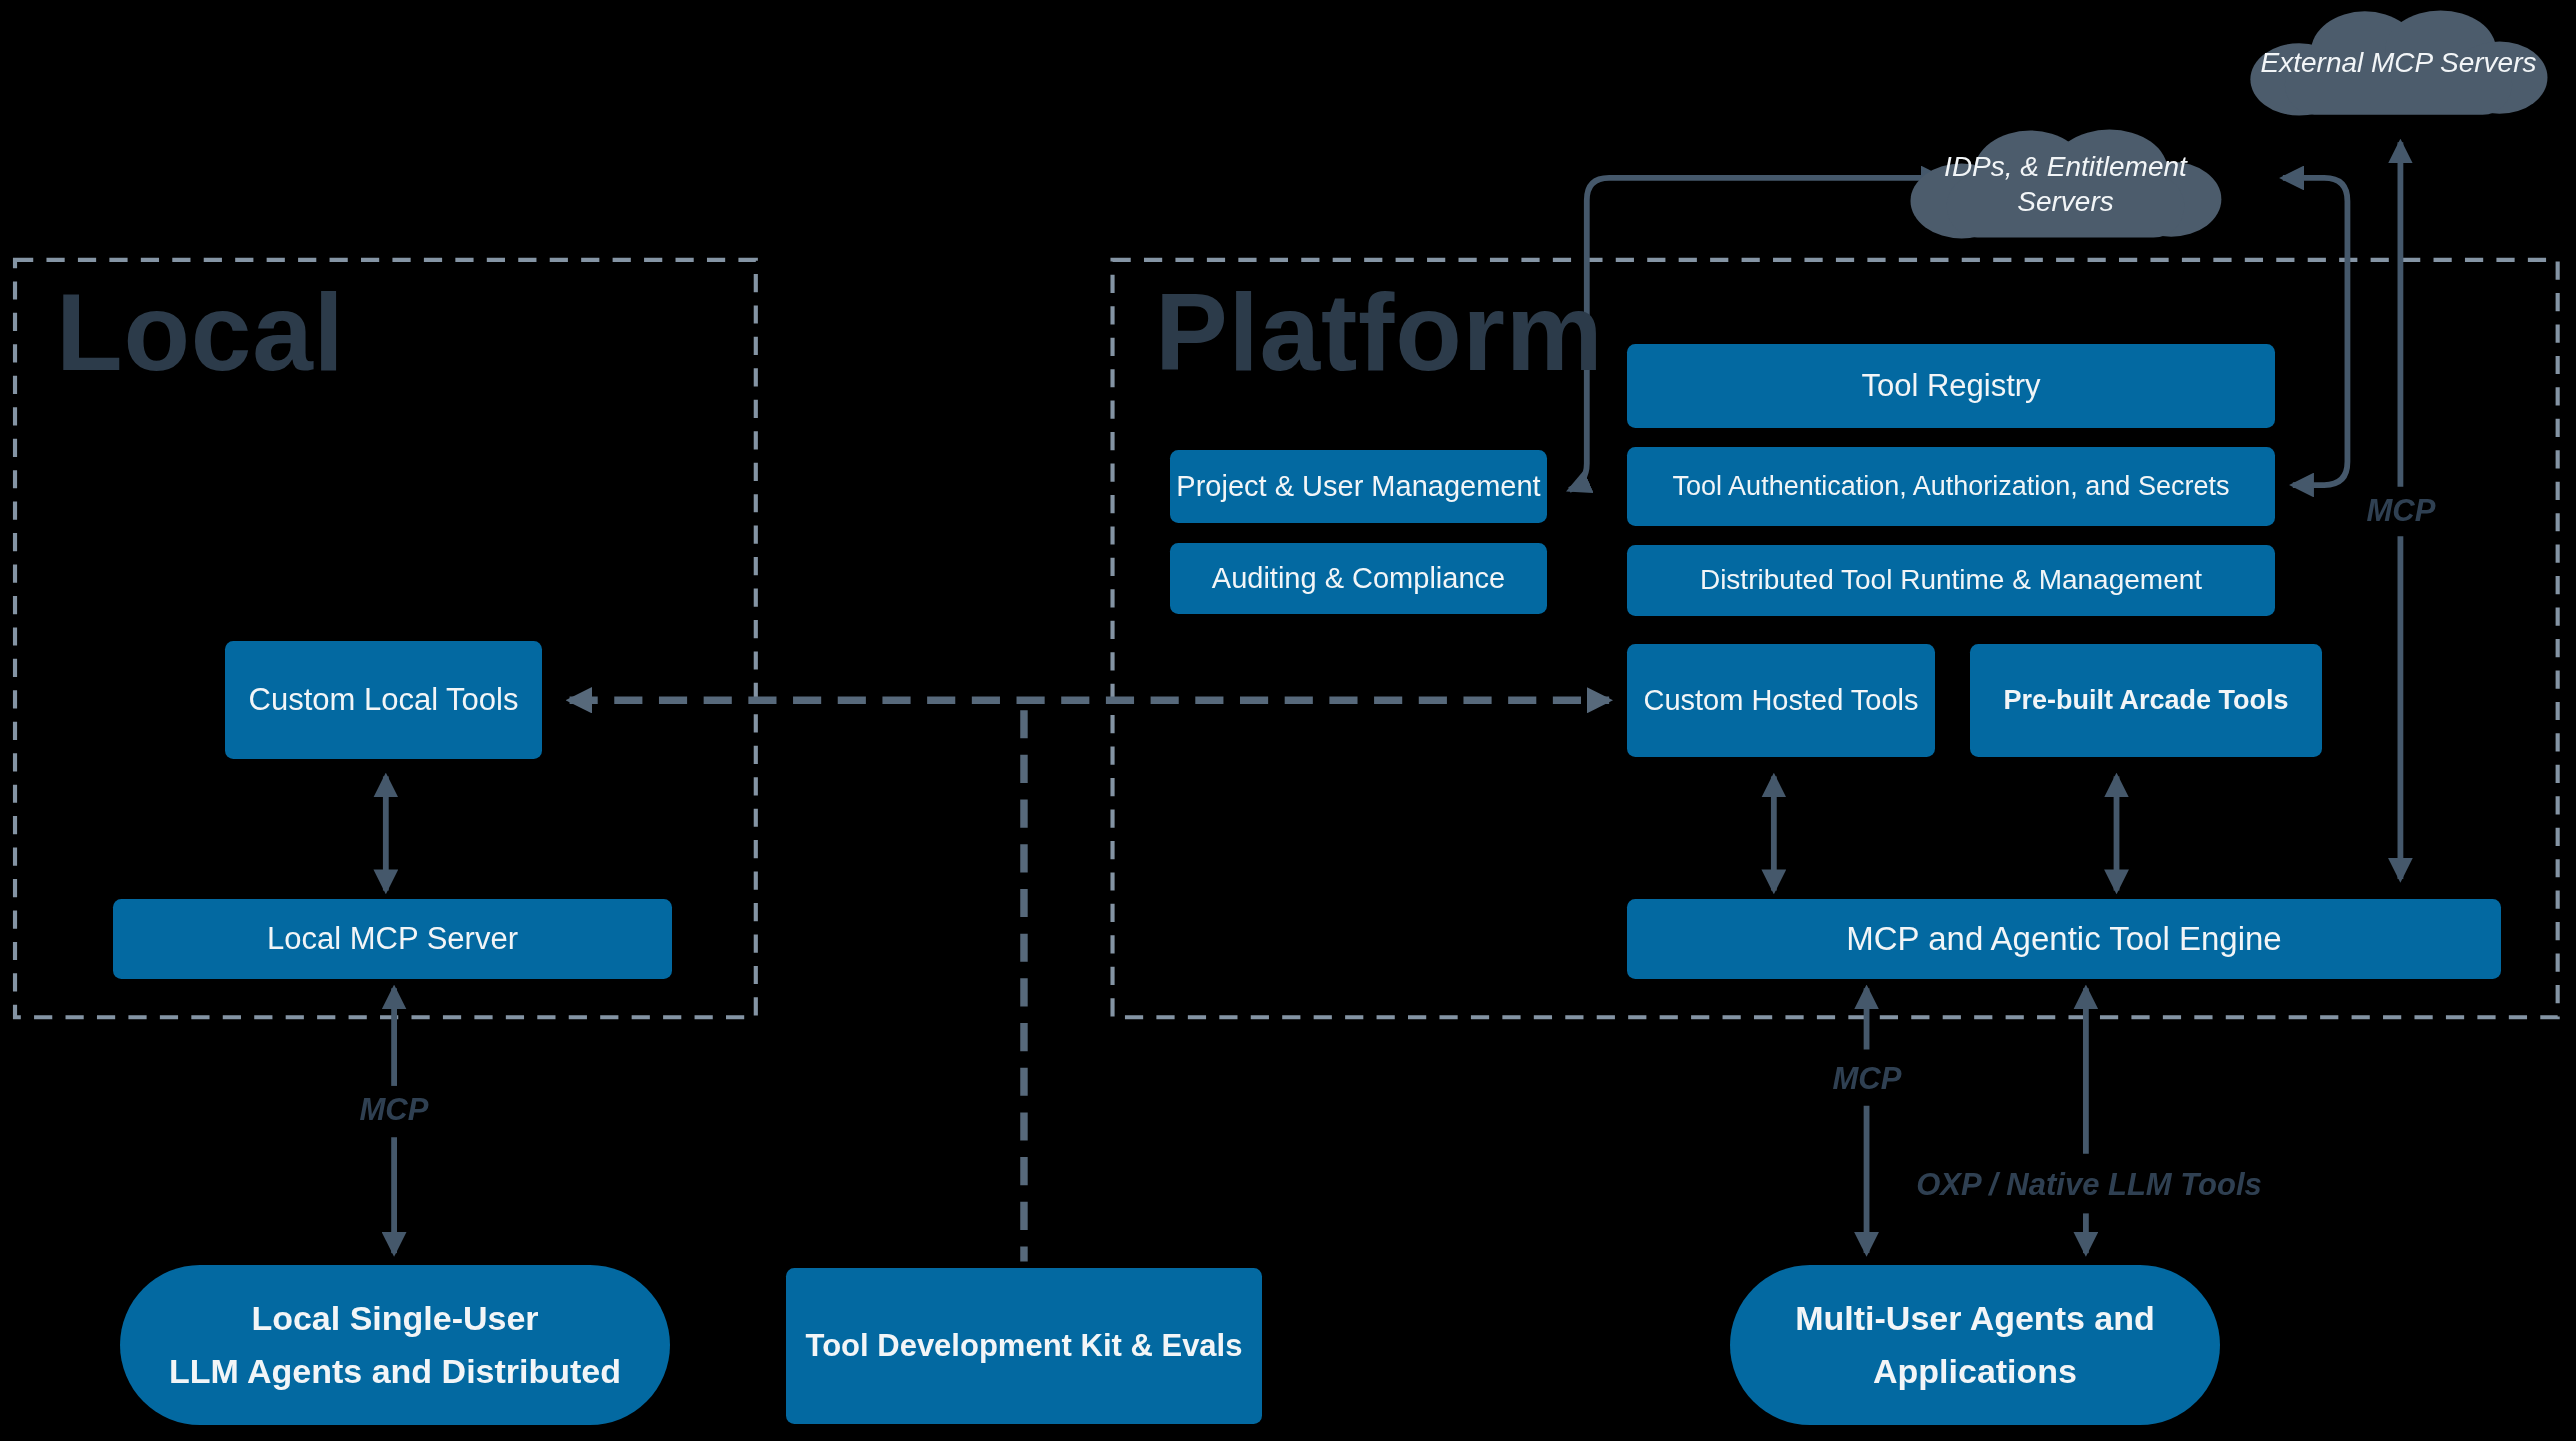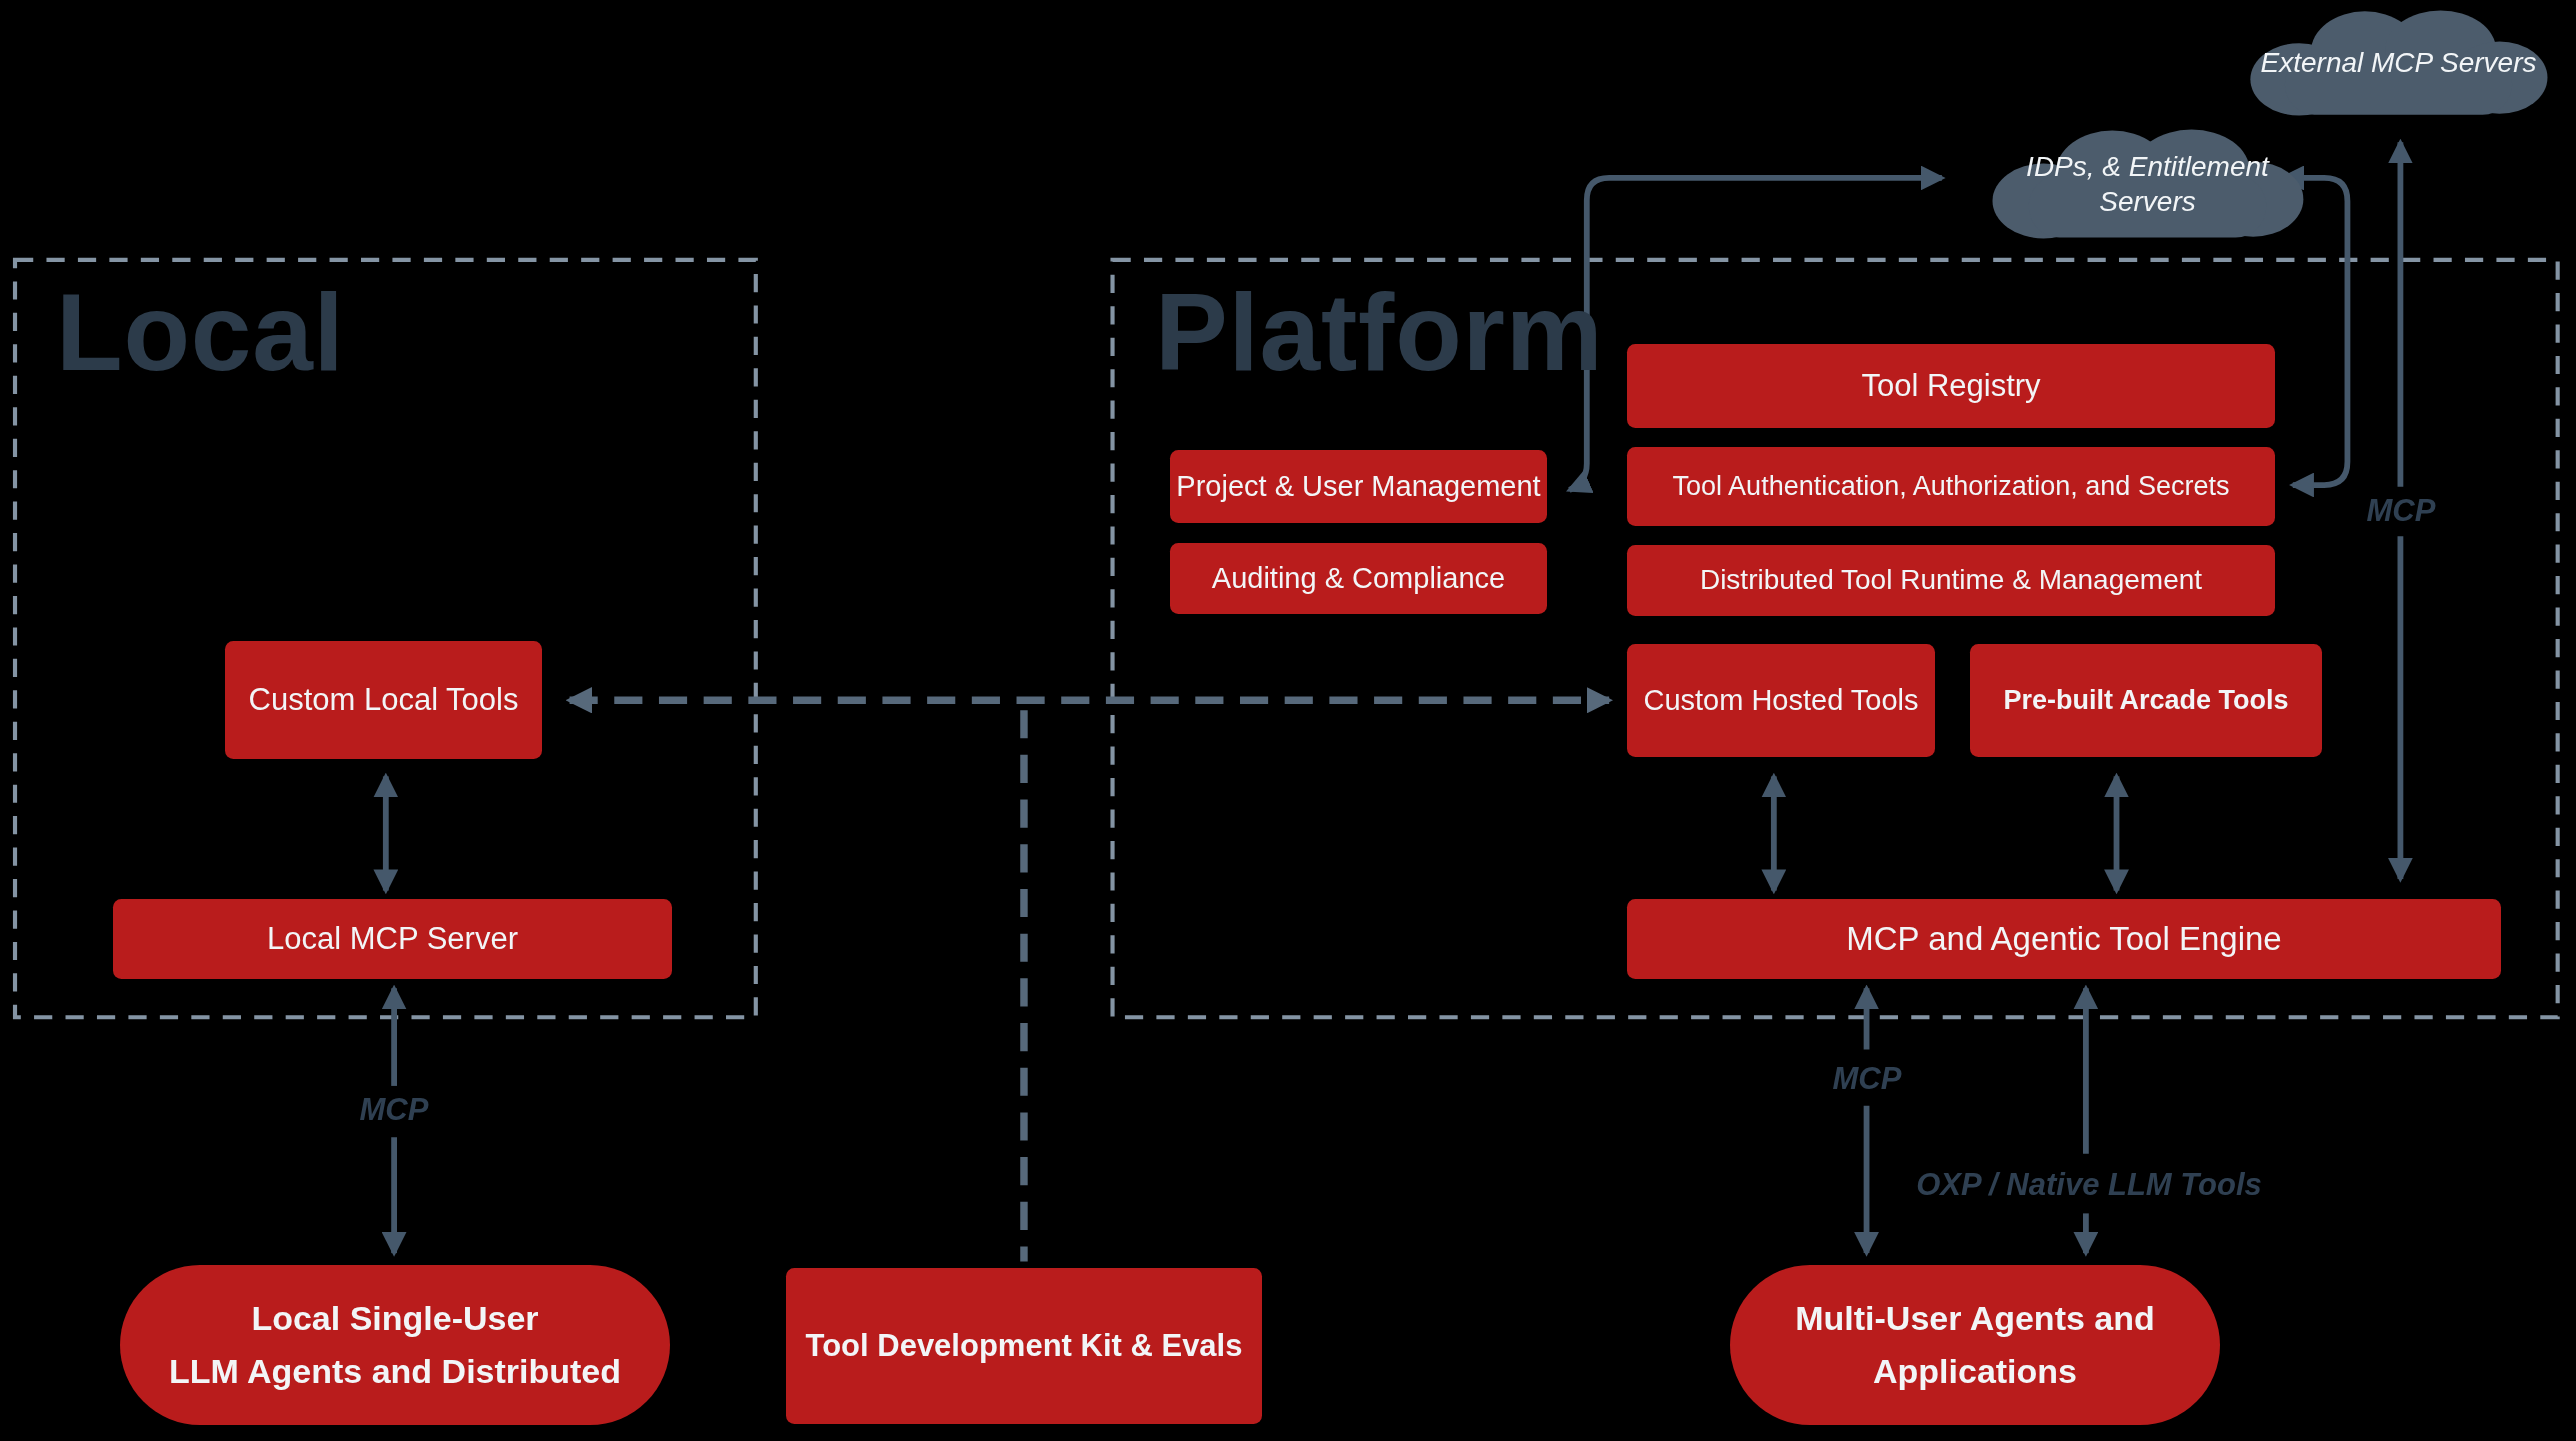--- a/index.html
+++ b/index.html
@@ -6,21 +6,21 @@
   #canvas{
     position:relative; width:2576px; height:1441px; background:#000000;
     font-family:"Liberation Sans", sans-serif; overflow:hidden;
   }
   #wires{position:absolute;left:0;top:0;width:2576px;height:1441px;}
   .sec-title{
     position:absolute; color:#2c3b4a; font-size:109px; font-weight:600;
     letter-spacing:0.8px; line-height:1;margin-left:16px;
   }
   .box{
-    position:absolute; background:#b91c1c; border-radius:8.3px; color:#f2f5f7;
+    position:absolute; background:#0369a1; border-radius:8.3px; color:#f2f5f7;
     display:flex; align-items:center; justify-content:center; text-align:center;
     font-size:31px; font-weight:500; line-height:1.3;
   }
   .fs35{font-size:29px;}
   .fs34{font-size:28px; white-space:nowrap;}
   .fs33{font-size:27px; white-space:nowrap;}
   .fs40{font-size:33px;}
   .pill{border-radius:80px; font-weight:700; font-size:34px; flex-direction:column;}
   .pill .ln{line-height:1.55;}
   .tdk{font-weight:700; font-size:31px;}
@@ -99,21 +99,21 @@
         <ellipse cx="230" cy="50" rx="66" ry="46"></ellipse>
         <ellipse cx="300" cy="82" rx="57" ry="42"></ellipse>
         <rect x="45" y="55" width="270" height="70" rx="35"></rect>
       </g>
     </svg>
     <div class="cloud-label">
       <span>External MCP Servers</span>
     </div>
   </div>
 
-  <div class="cloud" style="left:1989px; top:126px; width:317px; height:116px;">
+  <div class="cloud" style="left:1907px; top:126px; width:317px; height:116px;">
     <svg viewBox="0 0 360 130" preserveAspectRatio="none">
       <g fill="#4c5c6c">
         <ellipse cx="62" cy="84" rx="58" ry="42"></ellipse>
         <ellipse cx="140" cy="52" rx="64" ry="47"></ellipse>
         <ellipse cx="230" cy="50" rx="66" ry="46"></ellipse>
         <ellipse cx="300" cy="82" rx="57" ry="42"></ellipse>
         <rect x="45" y="55" width="270" height="70" rx="35"></rect>
       </g>
     </svg>
     <div class="cloud-label">

